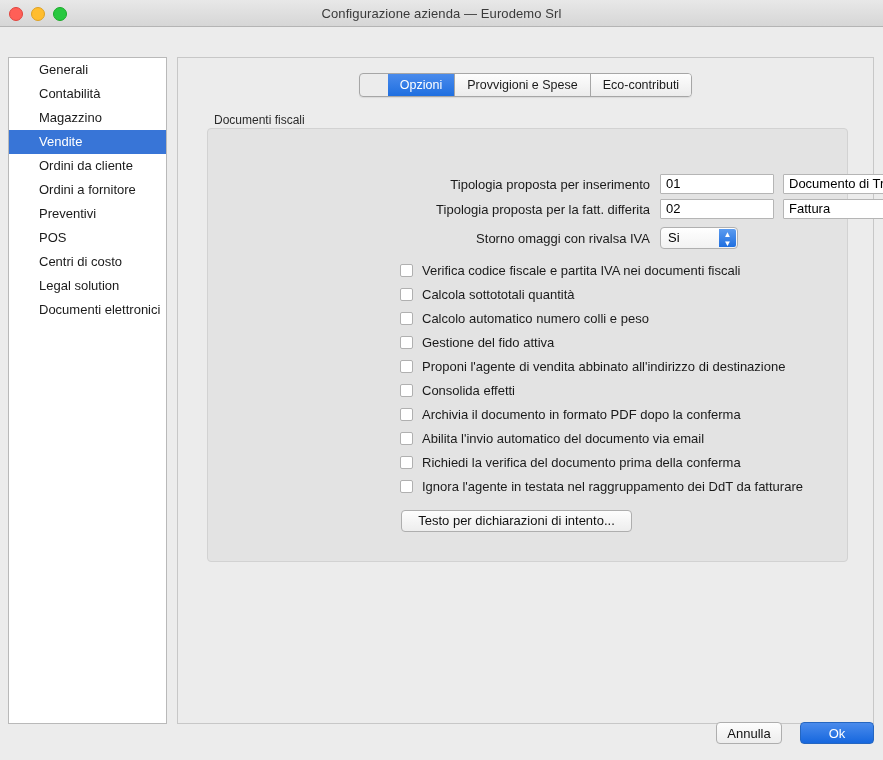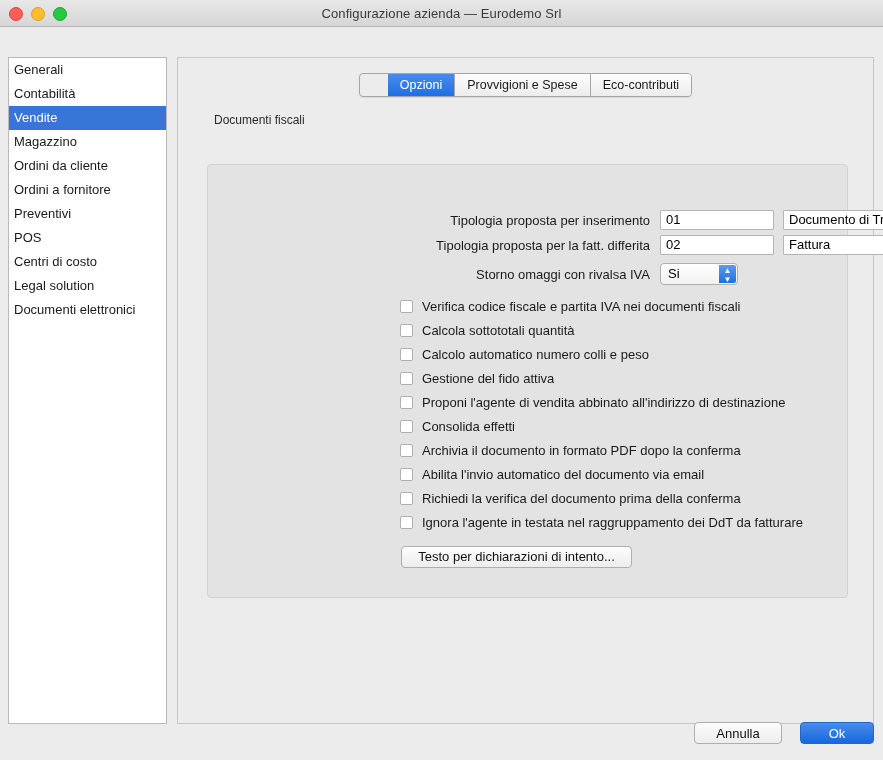--- a/index.html
+++ b/index.html
@@ -65,21 +65,21 @@
     width: 159px;
     height: 667px;
     background: #ffffff;
     border: 1px solid #b9b9b9;
     box-sizing: border-box;
     overflow: hidden;
   }
   .side-item {
     height: 24px;
     line-height: 24px;
-    padding-left: 5px;
+    padding-left: 30px;
     font-size: 13px;
     color: #1a1a1a;
     white-space: nowrap;
   }
   .side-item.selected {
     background: #3875d7;
     color: #ffffff;
   }
 
   
@@ -138,21 +138,20 @@
   }
   .group-box {
     position: absolute;
     left: 29px;
     top: 70px;
     width: 639px;
     height: 432px;
     background: #e3e3e3;
     border: 1px solid #d2d2d2;
     border-radius: 4px;
-    margin-top: 36px;
   }
 
   
   .row {
     position: absolute;
     display: flex;
     align-items: center;
   }
   .row-label {
     font-size: 13px;
@@ -261,21 +260,21 @@
     height: 22px;
     border-radius: 4px;
     font-size: 13px;
     line-height: 21px;
     text-align: center;
     box-sizing: border-box;
   }
   .btn-cancel {
     right: 101px;
     bottom: 17px;
-    width: 88px;
+    width: 66px;
     background: linear-gradient(to bottom, #fdfdfd, #ededed);
     border: 1px solid #aeaeae;
     color: #111;
   }
   .btn-ok {
     right: 9px;
     bottom: 17px;
     width: 74px;
     background: linear-gradient(to bottom, #4a8bec, #1667de);
     border: 1px solid #2566c0;
@@ -292,22 +291,22 @@
     <span class="dot green"></span>
   </div>
   <div class="window-title">Configurazione azienda — Eurodemo Srl</div>
 </div>
 
 <div class="window-body">
 
   <div class="sidebar">
     <div class="side-item">Generali</div>
     <div class="side-item">Contabilità</div>
+    <div class="side-item">Magazzino</div>
     <div class="side-item selected">Vendite</div>
-    <div class="side-item">Magazzino</div>
     <div class="side-item">Ordini da cliente</div>
     <div class="side-item">Ordini a fornitore</div>
     <div class="side-item">Preventivi</div>
     <div class="side-item">POS</div>
     <div class="side-item">Centri di costo</div>
     <div class="side-item">Legal solution</div>
     <div class="side-item">Documenti elettronici</div>
   </div>
 
   <div class="main">

